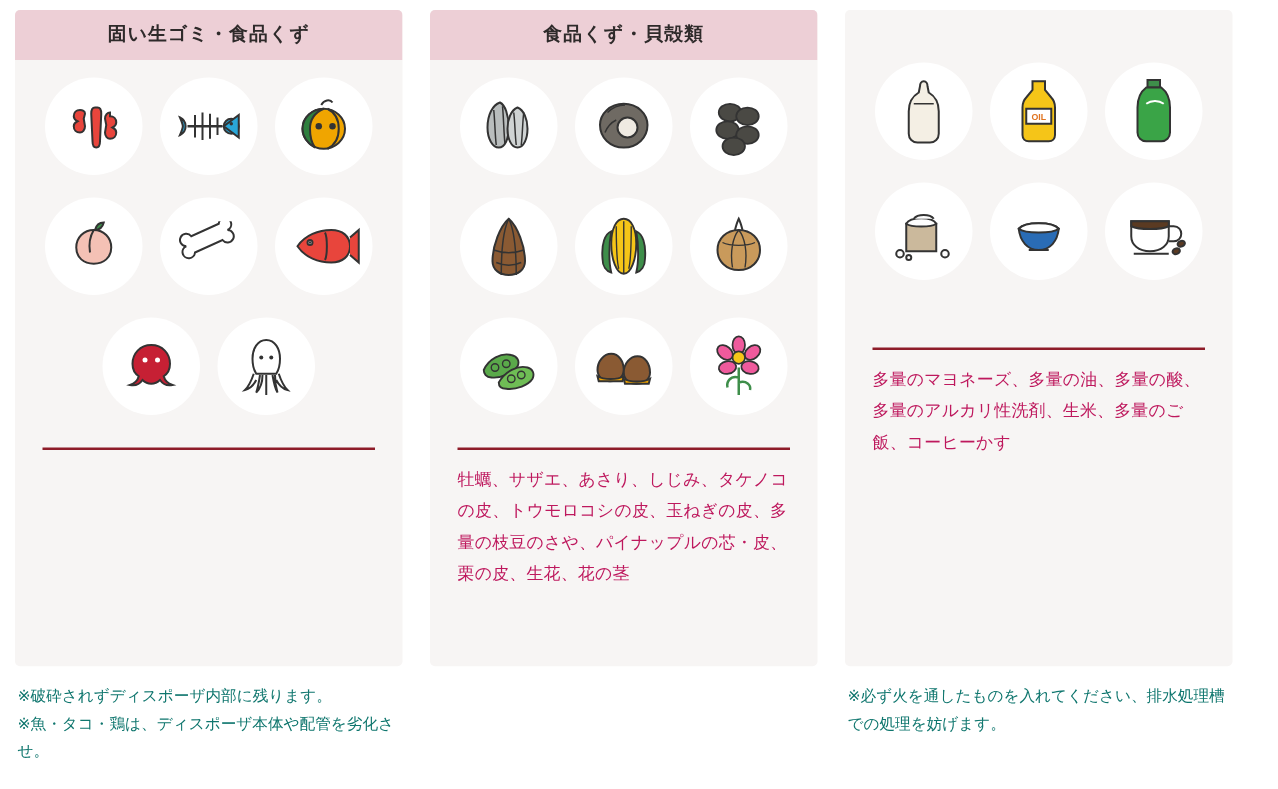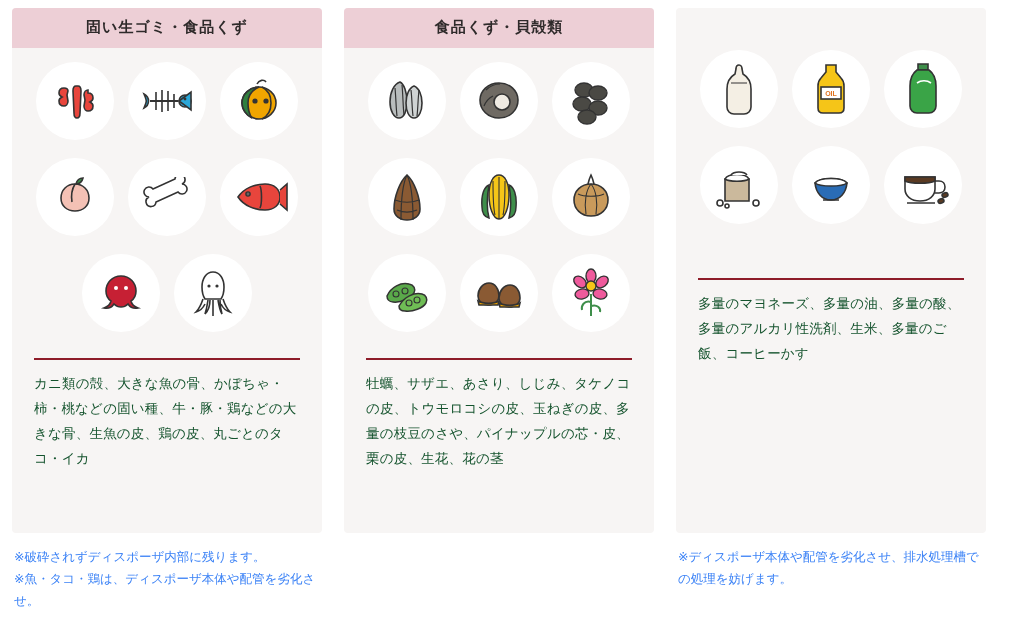--- a/index.html
+++ b/index.html
@@ -81,28 +81,28 @@
   }
   .divider {
     border: none;
     border-top: 2px solid #8e1c29;
     margin: 8px 0 0 0;
   }
   .desc {
     padding: 12px 22px 18px 22px;
     font-size: 13.5px;
     line-height: 1.85;
-    color: #14532d;
+    color: #be185d;
     letter-spacing: 0.2px;
   }
   .note {
     margin-top: 14px;
     font-size: 12.5px;
     line-height: 1.75;
-    color: #3b82f6;
+    color: #0f766e;
     padding: 0 2px;
   }
   .note div { white-space: pre-wrap; }
   .spacer { flex: 1 1 auto; }
 </style>
 </head>
 <body>
 
 <div class="page">
   <div class="columns">
@@ -197,21 +197,20 @@
                   <circle cx="28" cy="20" r="1.6" fill="#333" stroke="none"></circle>
                 </g>
               </svg>
             </div>
           </div>
         </div>
 
         <div class="divider-wrap">
           <hr class="divider">
         </div>
-        <div class="desc">カニ類の殻、大きな魚の骨、かぼちゃ・柿・桃などの固い種、牛・豚・鶏などの大きな骨、生魚の皮、鶏の皮、丸ごとのタコ・イカ</div>
         <div class="spacer"></div>
       </div>
       <div class="note">
         <div>※破砕されずディスポーザ内部に残ります。</div>
         <div>※魚・タコ・鶏は、ディスポーザ本体や配管を劣化させ。</div>
       </div>
     </div>
 
     <div class="column">
       <div class="card">
@@ -399,18 +398,18 @@
           </div>
         </div>
 
         <div class="divider-wrap" style="padding-top:34px;">
           <hr class="divider">
         </div>
         <div class="desc">多量のマヨネーズ、多量の油、多量の酸、多量のアルカリ性洗剤、生米、多量のご飯、コーヒーかす</div>
         <div class="spacer"></div>
       </div>
       <div class="note">
-        <div>※ディスポーザ本体や配管を劣化させ、排水処理槽での処理を妨げます。</div>
+        <div>※必ず火を通したものを入れてください、排水処理槽での処理を妨げます。</div>
       </div>
     </div>
 
   </div>
 </div>
 
 </body></html>

